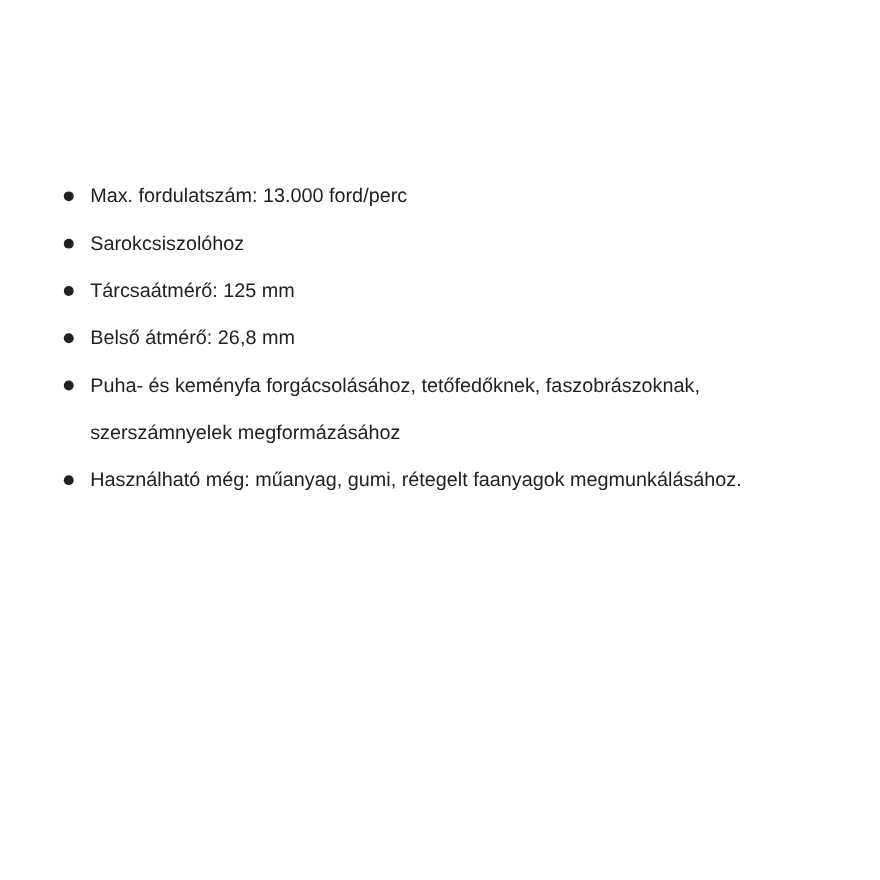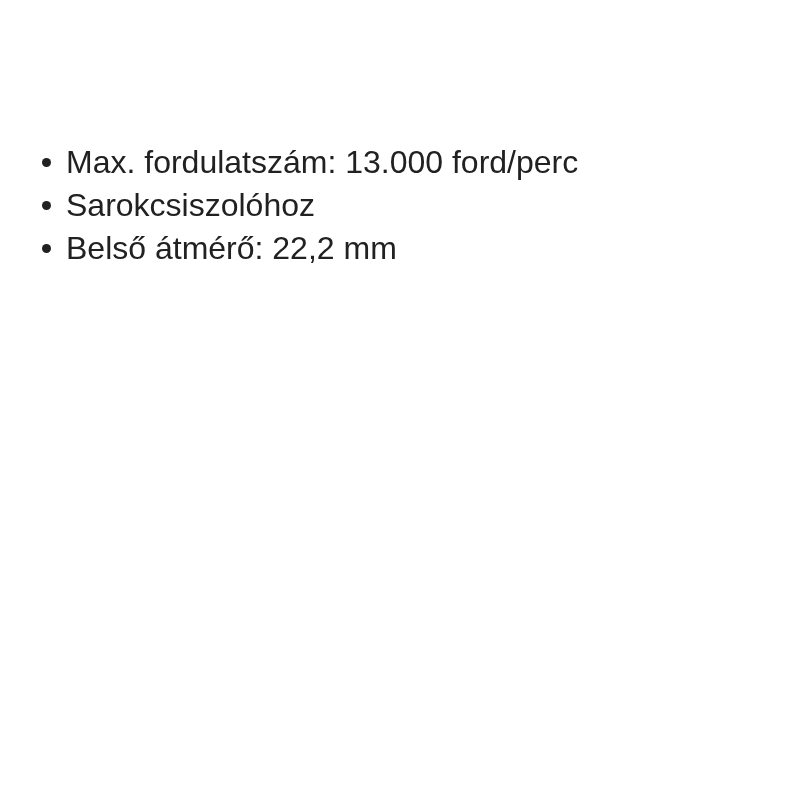--- a/index.html
+++ b/index.html
@@ -11,24 +11,24 @@
     height: 800px;
     background: #ffffff;
     overflow: hidden;
     font-family: "Liberation Sans", sans-serif;
   }
   .spec-content {
     padding: 141px 40px 0 38px;
   }
   .spec-list {
     list-style: none;
-    margin: 0;
+    margin: 16px;
     padding: 0;
     width: 648px;
-    font-size: 32px;
+    font-size: 18px;
     line-height: 43px;
     color: #212121;
   }
   .spec-item {
     position: relative;
     padding-left: 28px;
   }
   .bullet {
     position: absolute;
     left: 4px;
@@ -51,16 +51,28 @@
     <li class="spec-item">
       <span class="bullet"></span>
       <span class="spec-text">Max. fordulatszám: 13.000 ford/perc</span>
     </li>
     <li class="spec-item">
       <span class="bullet"></span>
       <span class="spec-text">Sarokcsiszolóhoz</span>
     </li>
     <li class="spec-item">
       <span class="bullet"></span>
-      <span class="spec-text">Belső átmérő: 22,2 mm</span>
+      <span class="spec-text">Tárcsaátmérő: 125 mm</span>
+    </li>
+    <li class="spec-item">
+      <span class="bullet"></span>
+      <span class="spec-text">Belső átmérő: 26,8 mm</span>
+    </li>
+    <li class="spec-item">
+      <span class="bullet"></span>
+      <span class="spec-text">Puha- és keményfa forgácsolásához, tetőfedőknek, faszobrászoknak, szerszámnyelek megformázásához</span>
+    </li>
+    <li class="spec-item">
+      <span class="bullet"></span>
+      <span class="spec-text">Használható még: műanyag, gumi, rétegelt faanyagok megmunkálásához.</span>
     </li>
   </ul>
 </div>
 
 </body></html>

